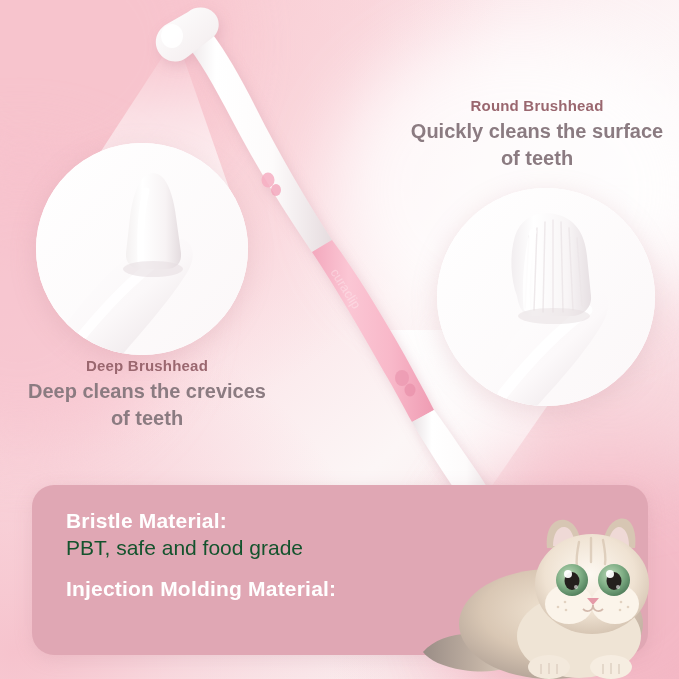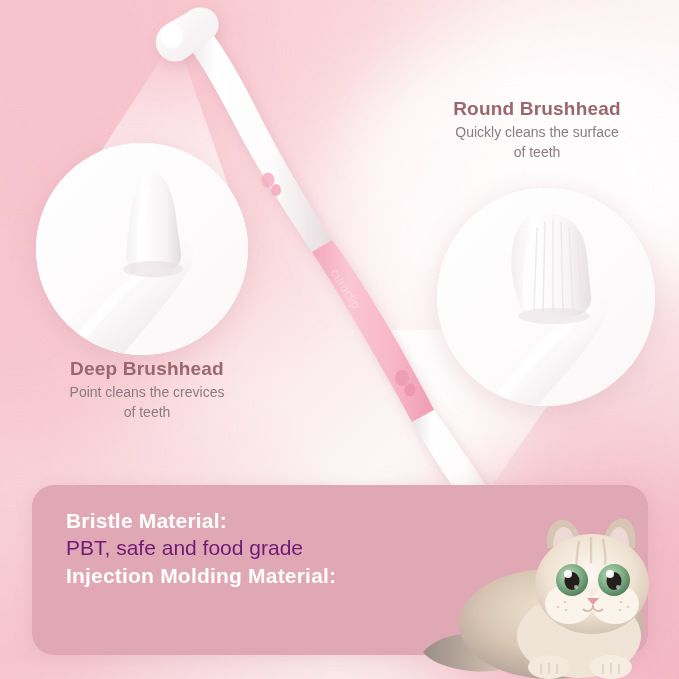--- a/index.html
+++ b/index.html
@@ -28,38 +28,38 @@
 
   
   .circle{position:absolute;border-radius:50%;overflow:hidden;
           background:#ffffff;
           box-shadow:0 6px 26px rgba(196,140,152,.26);}
   .circle svg{display:block;}
 
   
   .callout{position:absolute;text-align:center;}
   .callout .head{
-    font-size:19px;font-weight:bold;color:#9a676f;letter-spacing:.2px;
+    font-size:15px;font-weight:bold;color:#9a676f;letter-spacing:.2px;
     line-height:1.25;margin:0 0 3px 0;
   }
   .callout .body{
-    font-size:14px;color:#8b7b81;line-height:1.28;margin:2px;font-weight:400;
+    font-size:20px;color:#8b7b81;line-height:1.28;margin:2px;font-weight:700;
   }
 
   
   #panel{
     position:absolute;left:32px;top:485px;width:616px;height:170px;
     border-radius:22px;background:#e0a7b4;
     box-shadow:0 4px 18px rgba(190,130,145,.22);
   }
   #panel .ptext{position:absolute;left:34px;top:22px;width:430px;}
-  .mat{}
+  .mat{margin-bottom:13px;}
   .mat:last-child{margin-bottom:16px;}
   .mat .lbl{font-size:21px;font-weight:bold;color:#ffffff;line-height:1.3;letter-spacing:.2px;}
-  .mat .val{font-size:21px;color:#701a75;line-height:1.32;font-weight:400;}
+  .mat .val{font-size:21px;color:#14532d;line-height:1.32;font-weight:400;}
 
   
   #cat{position:absolute;right:0px;bottom:0px;width:260px;height:175px;}
 </style>
 </head>
 <body>
 
 <div id="stage">
 
   <div class="glow" style="left:-110px;top:-120px;width:340px;height:330px;background:#f7c3cd;opacity:.85;"></div>
@@ -261,21 +261,21 @@
   </div>
 
   <div class="callout" style="left:398px;top:97px;width:278px;">
     <div class="head">Round Brushhead</div>
     <div class="body">Quickly cleans the surface</div>
     <div class="body">of teeth</div>
   </div>
 
   <div class="callout" style="left:8px;top:357px;width:278px;">
     <div class="head">Deep Brushhead</div>
-    <div class="body">Point cleans the crevices</div>
+    <div class="body">Deep cleans the crevices</div>
     <div class="body">of teeth</div>
   </div>
 
   <div id="panel">
     <div class="ptext">
       <div class="mat">
         <div class="lbl">Bristle Material:</div>
         <div class="val">PBT, safe and food grade</div>
       </div>
       <div class="mat">

